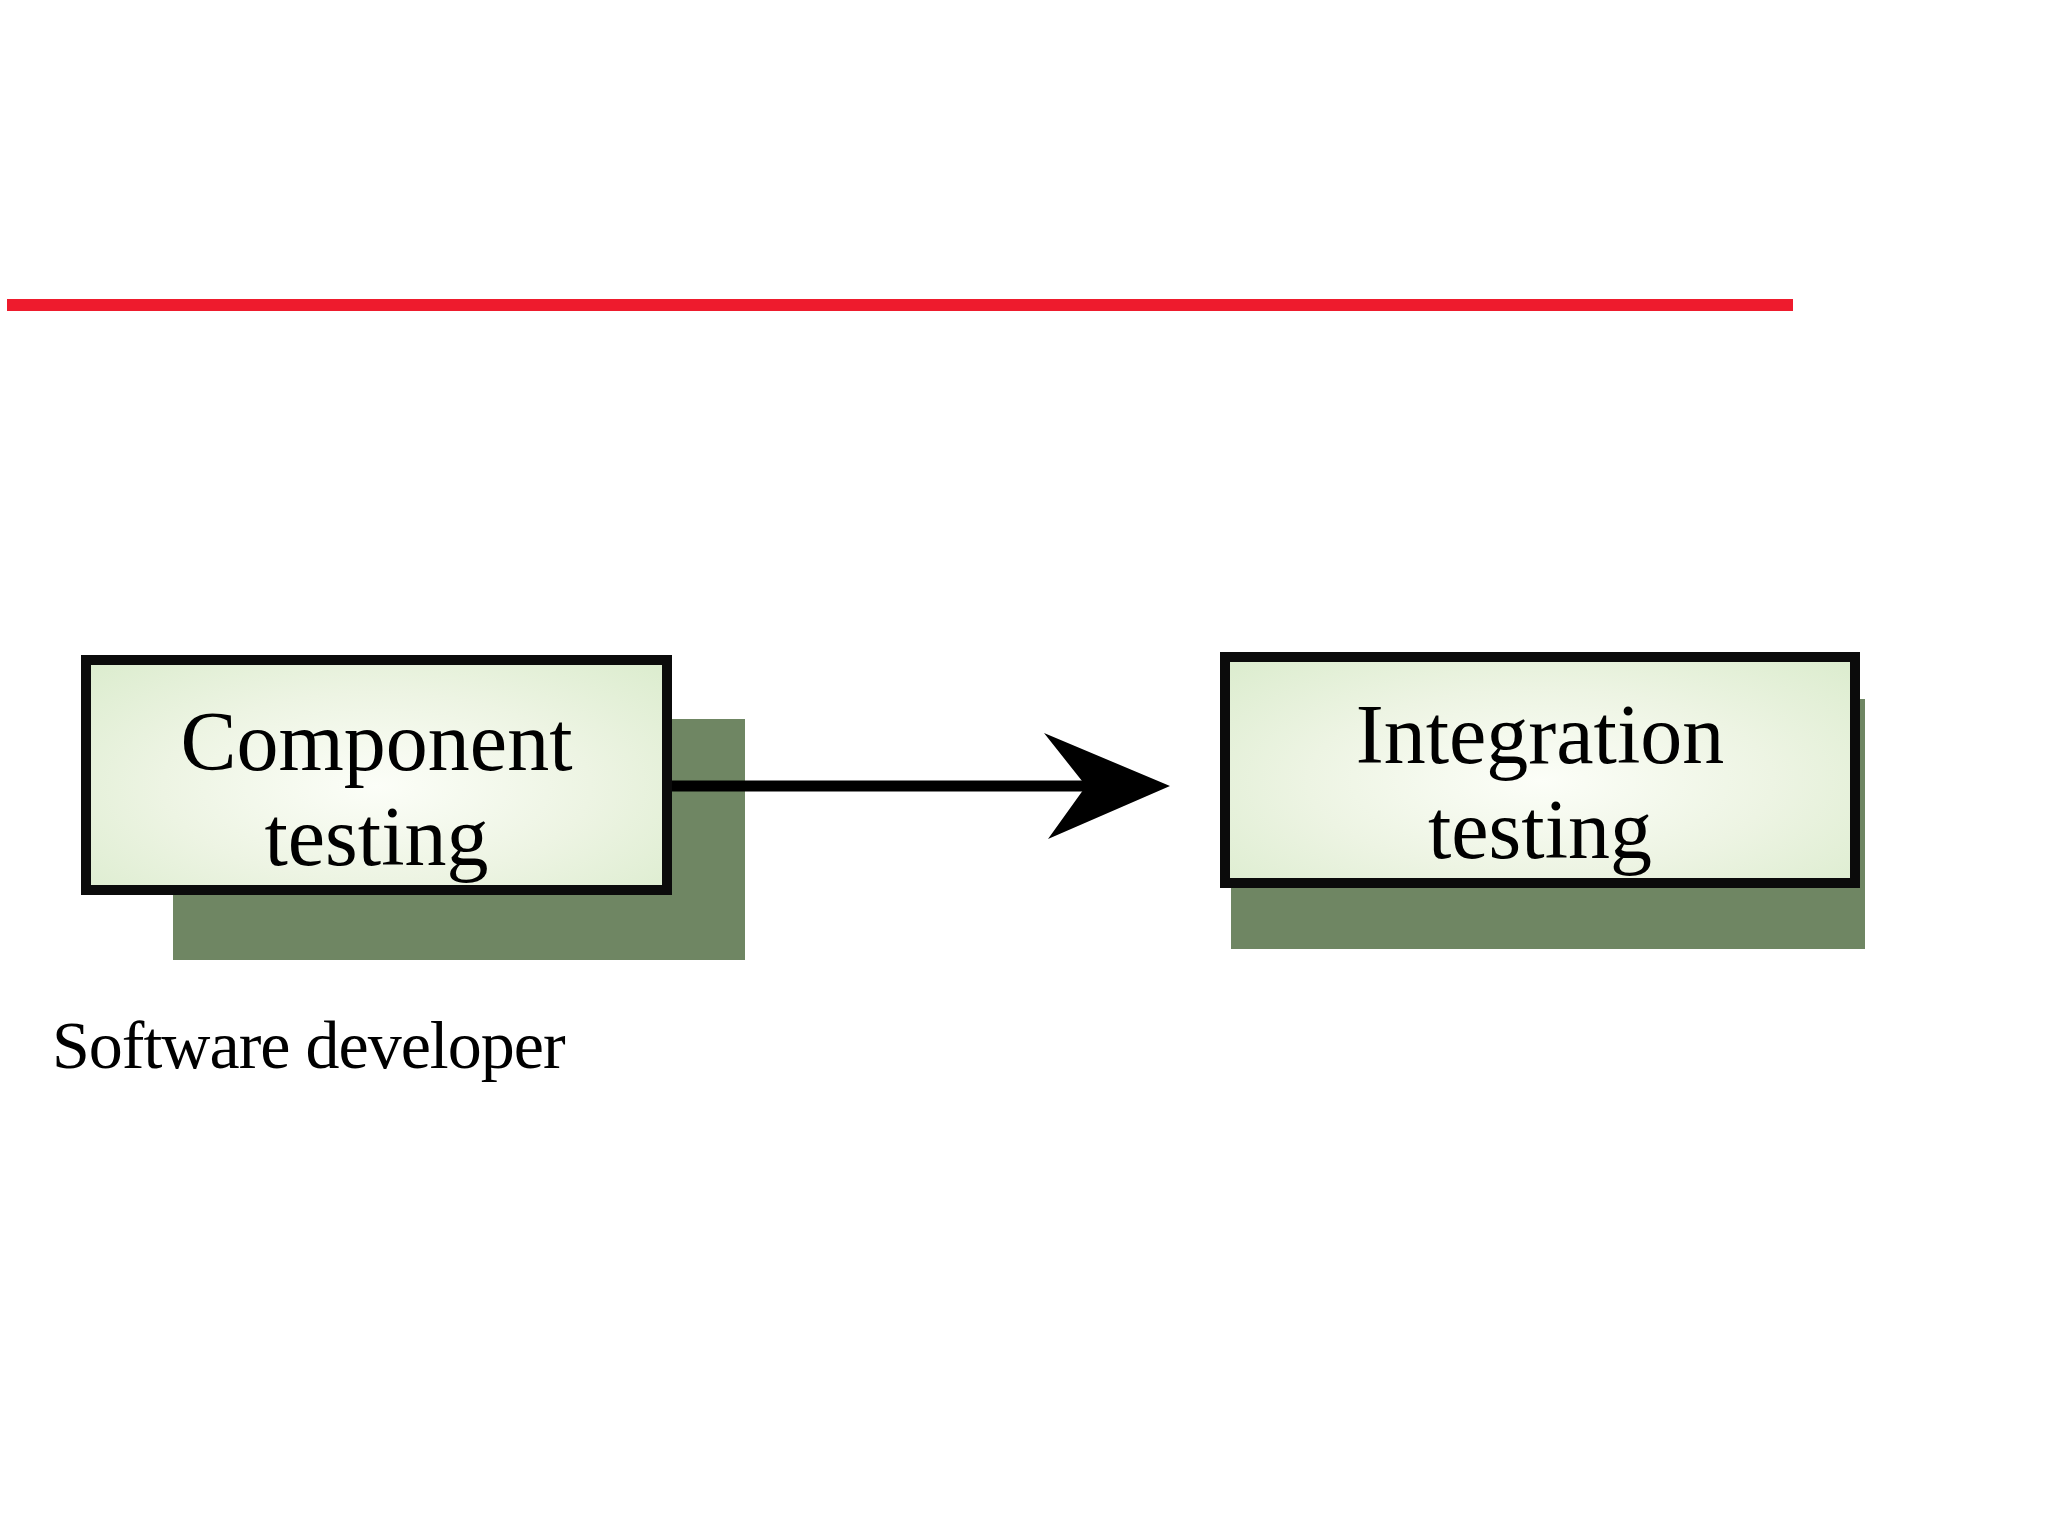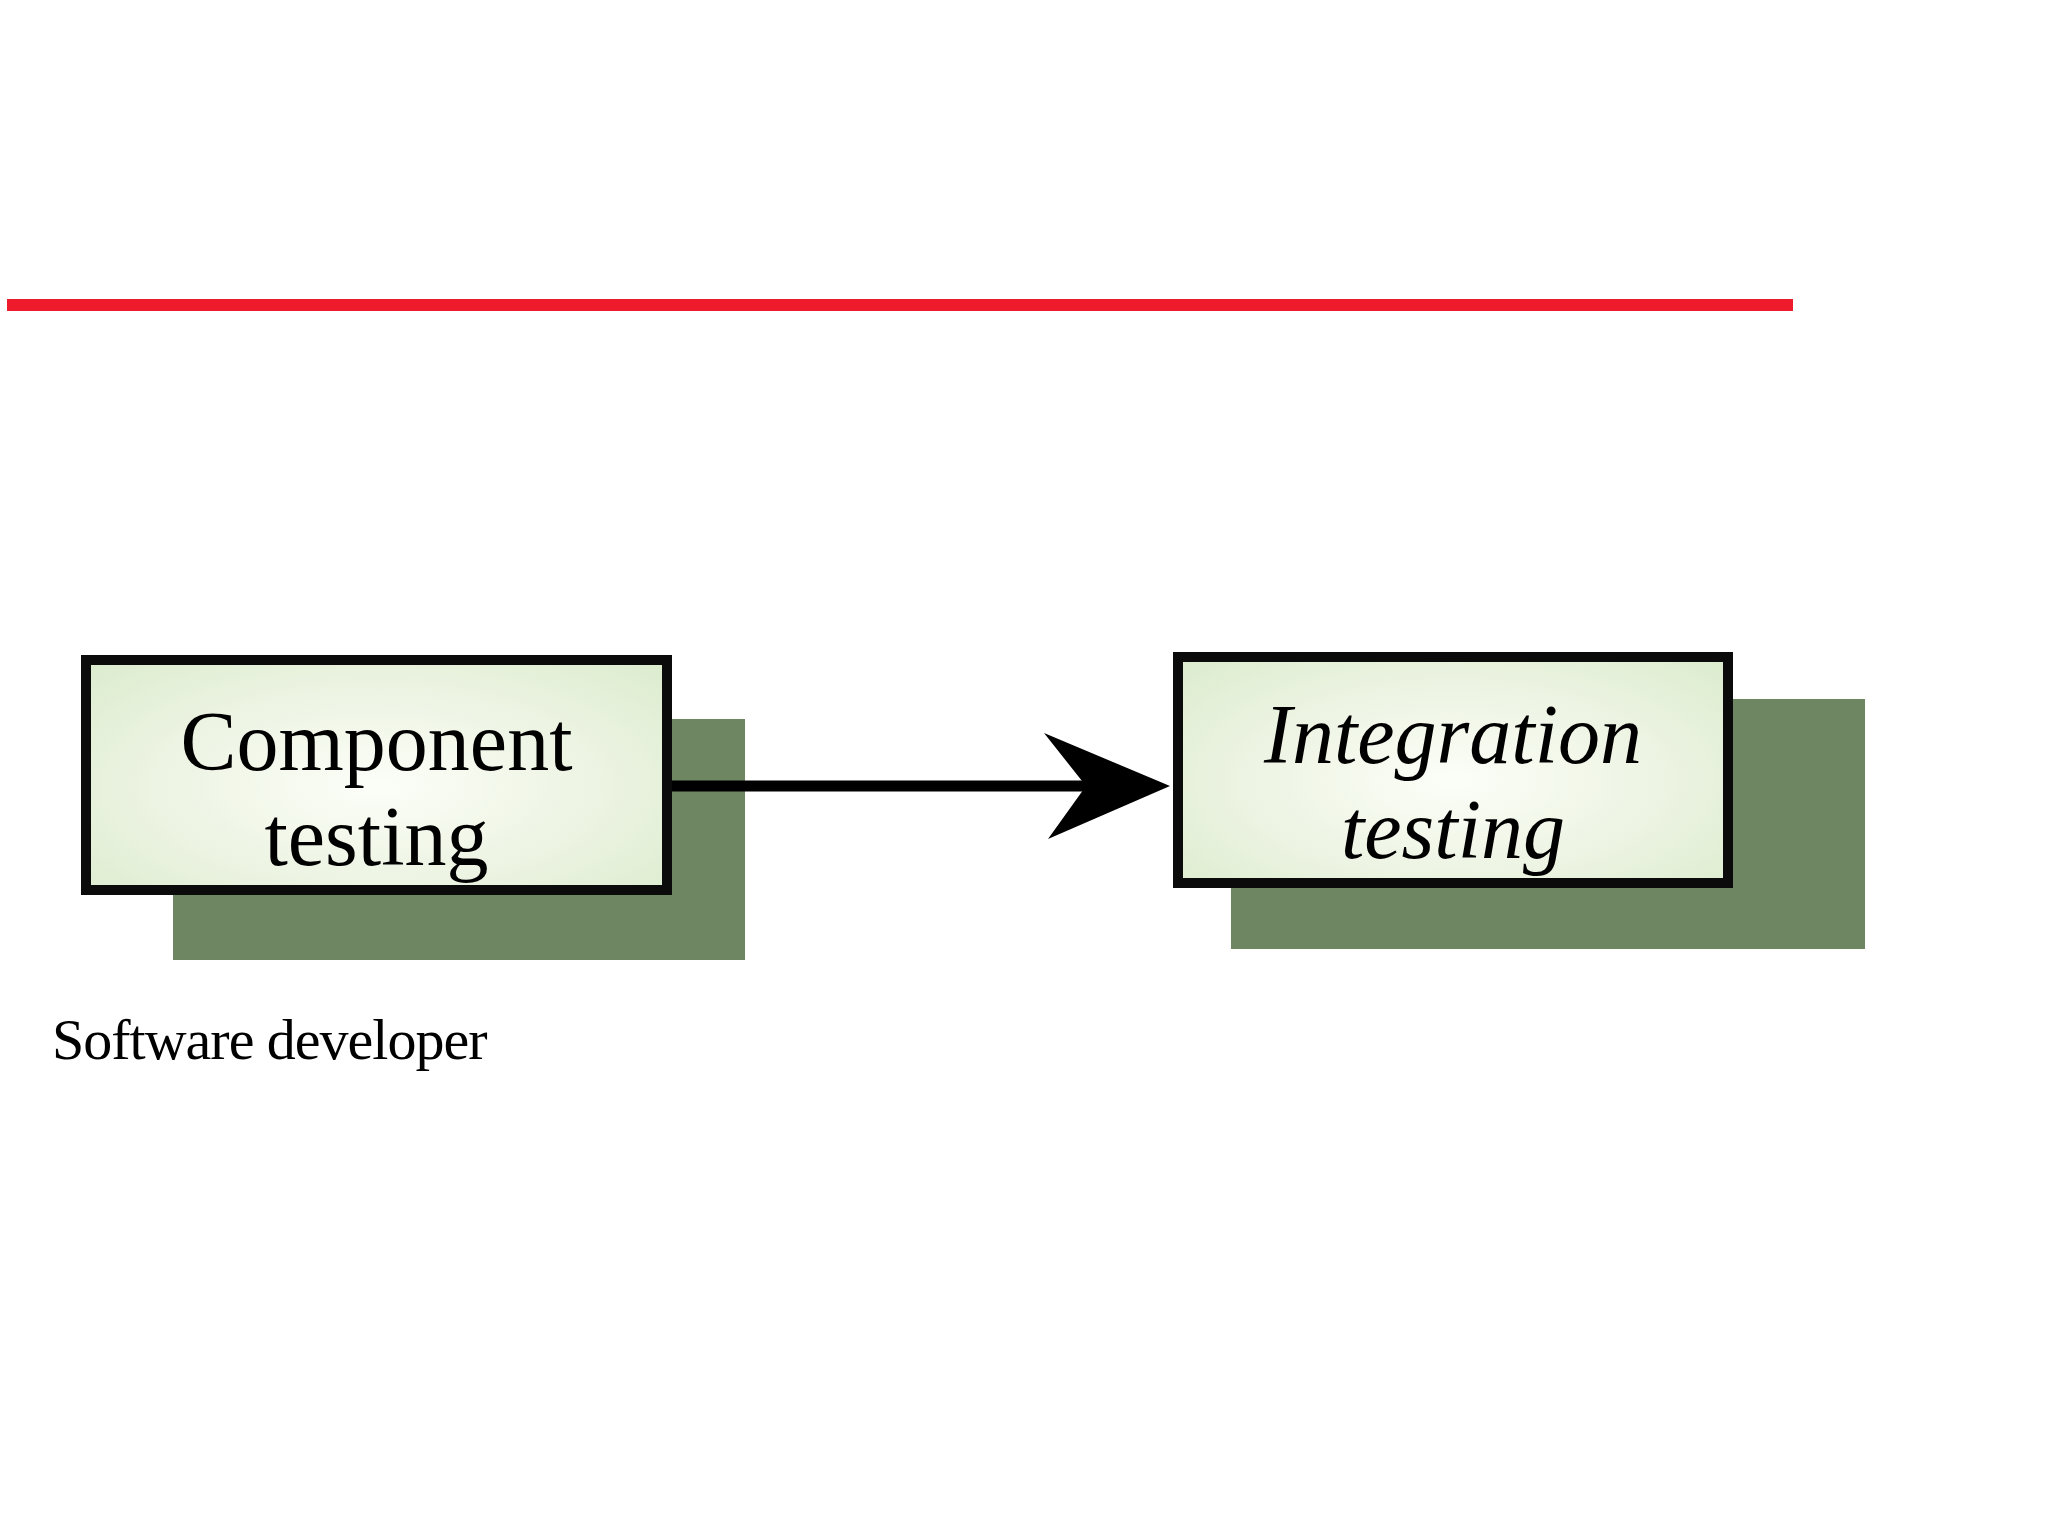--- a/index.html
+++ b/index.html
@@ -44,42 +44,42 @@
     background: radial-gradient(ellipse 75% 85% at 50% 55%,
                  var(--box-fill-center, #fcfef8) 0%,
                  var(--box-fill-mid, #edf4e3) 50%,
                  var(--box-fill-edge, #d9ebcb) 100%);
     display: flex;
     align-items: flex-end;
     justify-content: center;
     z-index: 3;
   }
   .n1 { left: 81px;   top: 655px; width: 591px; height: 240px; }
-  .n2 { left: 1173px; top: 652px; width: 560px; height: 236px; font-style: italic; }
+  .n2 { left: 1220px; top: 652px; width: 640px; height: 236px; }
 
   .node-text {
     text-align: center;
     font-size: 84px;
     line-height: 1.13;
     color: var(--text, #000000);
   }
 
   .connector {
     position: absolute;
     left: 0; top: 0;
     z-index: 2;
     pointer-events: none;
   }
   .arrow-line { stroke: var(--arrow, #000000); stroke-width: 11; }
   .arrow-head { fill: var(--arrow, #000000); }
 
   .caption {
     position: absolute;
     top: 1005px;
-    font-size: 58px;
+    font-size: 68px;
     line-height: 1.2;
     letter-spacing: -1px;
     color: var(--text, #000000);
     white-space: nowrap;
   }
   .c1 { left: 52px; }
   .c2 { left: 1086px; }
 </style>
 </head>
 <body>

